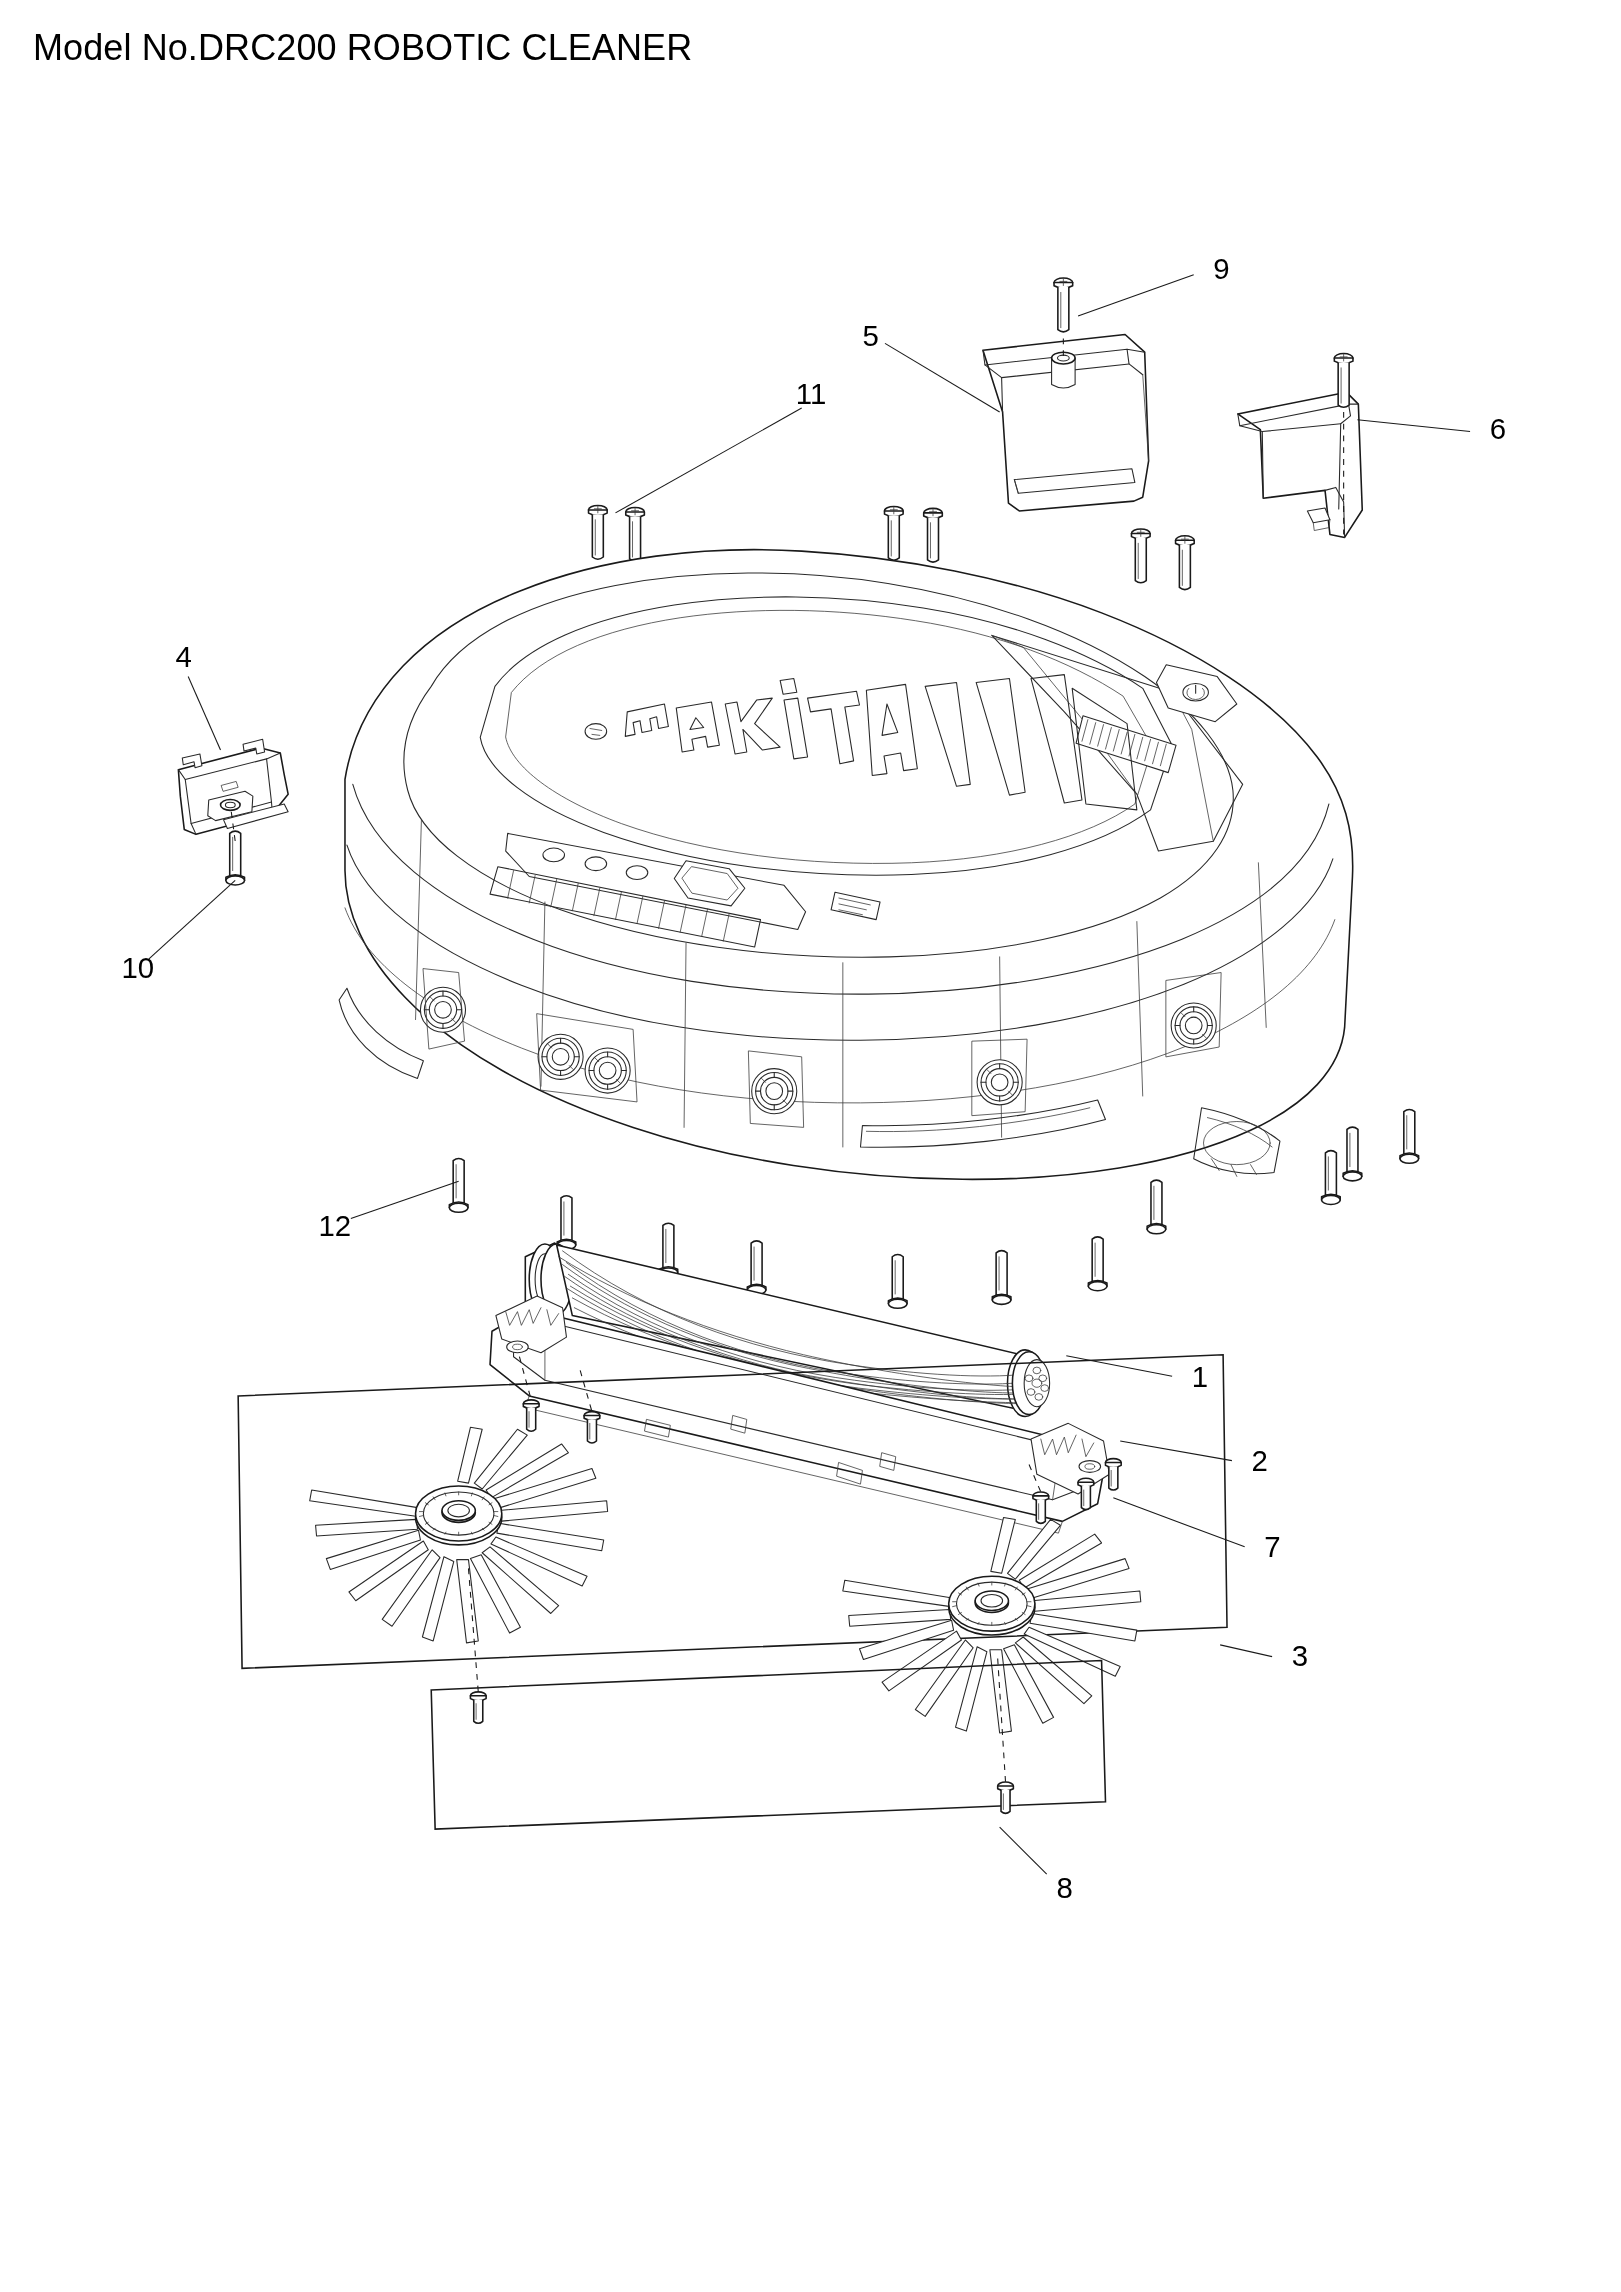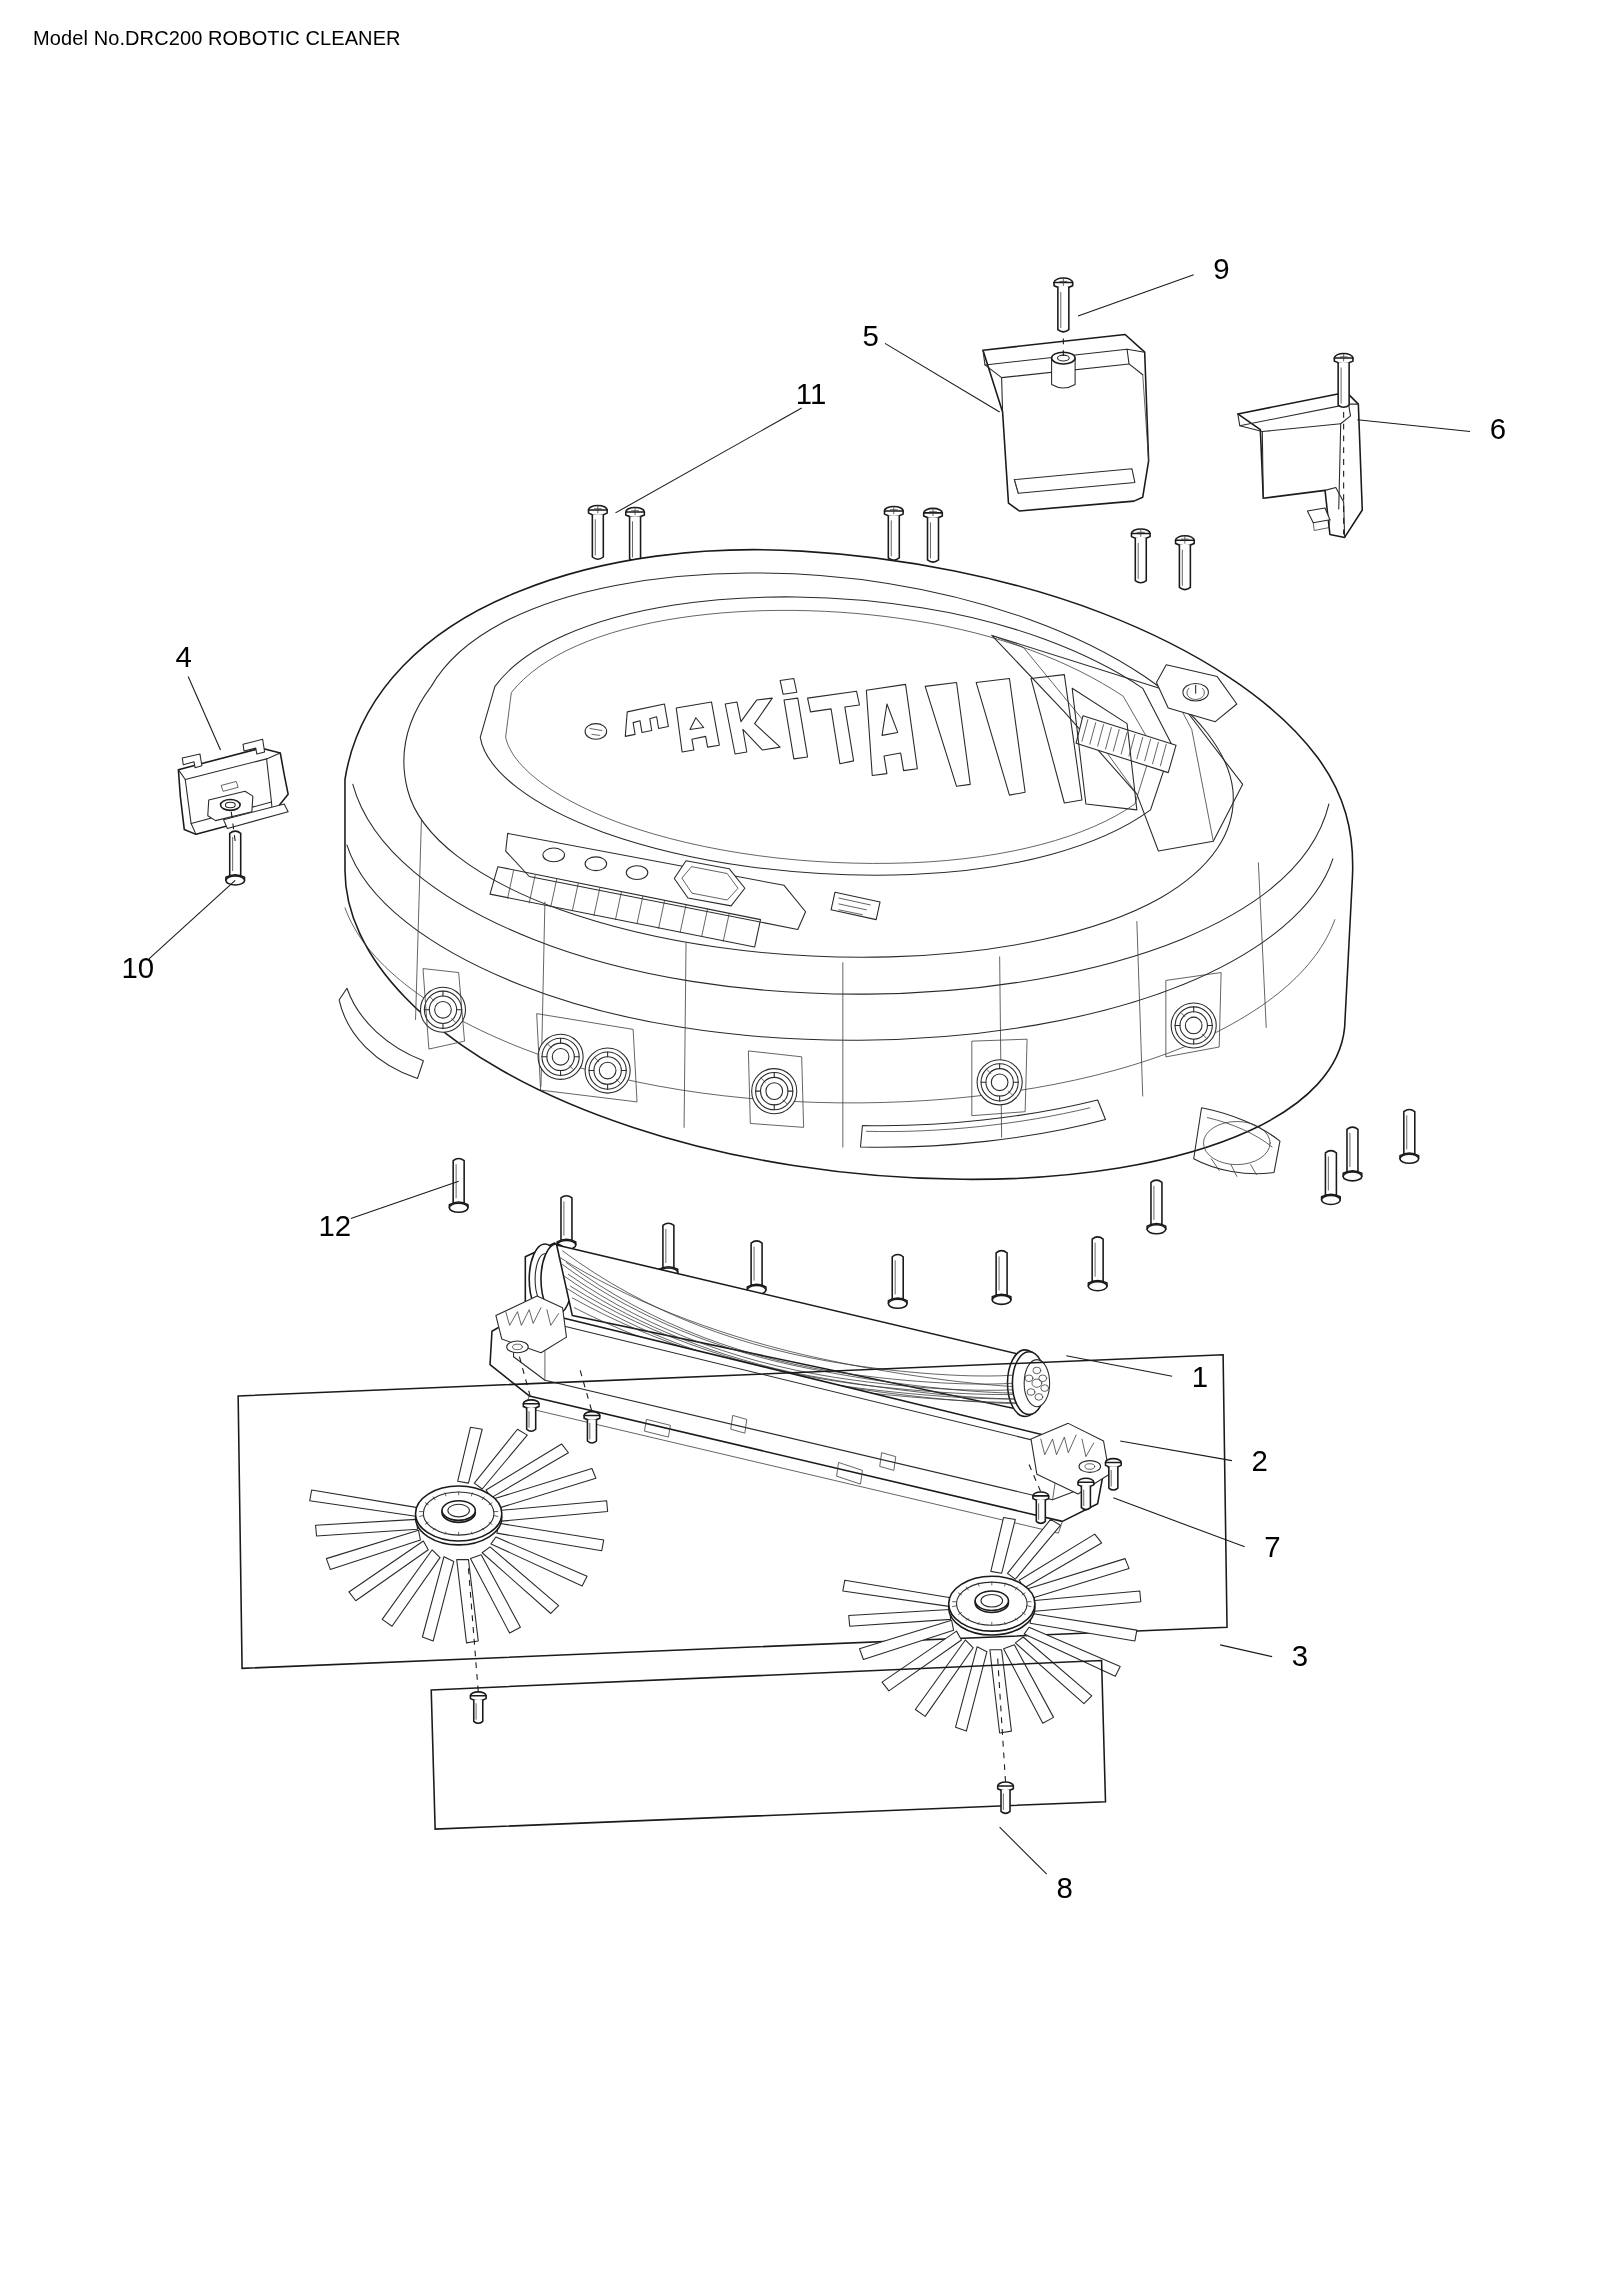--- a/index.html
+++ b/index.html
@@ -12,21 +12,21 @@
     width: 1621px;
     height: 2293px;
     position: relative;
     font-family: "Liberation Sans", sans-serif;
     overflow: hidden;
   }
   #page-title {
     position: absolute;
     left: 33px;
     top: 27.4px;
-    font-size: 20px;
+    font-size: 36px;
     font-weight: 400;
     letter-spacing: 0.1px;
     color: #000000;
     white-space: nowrap;
   }
   #diagram-stage {
     position: absolute;
     left: 0;
     top: 0;
     width: 1621px;

